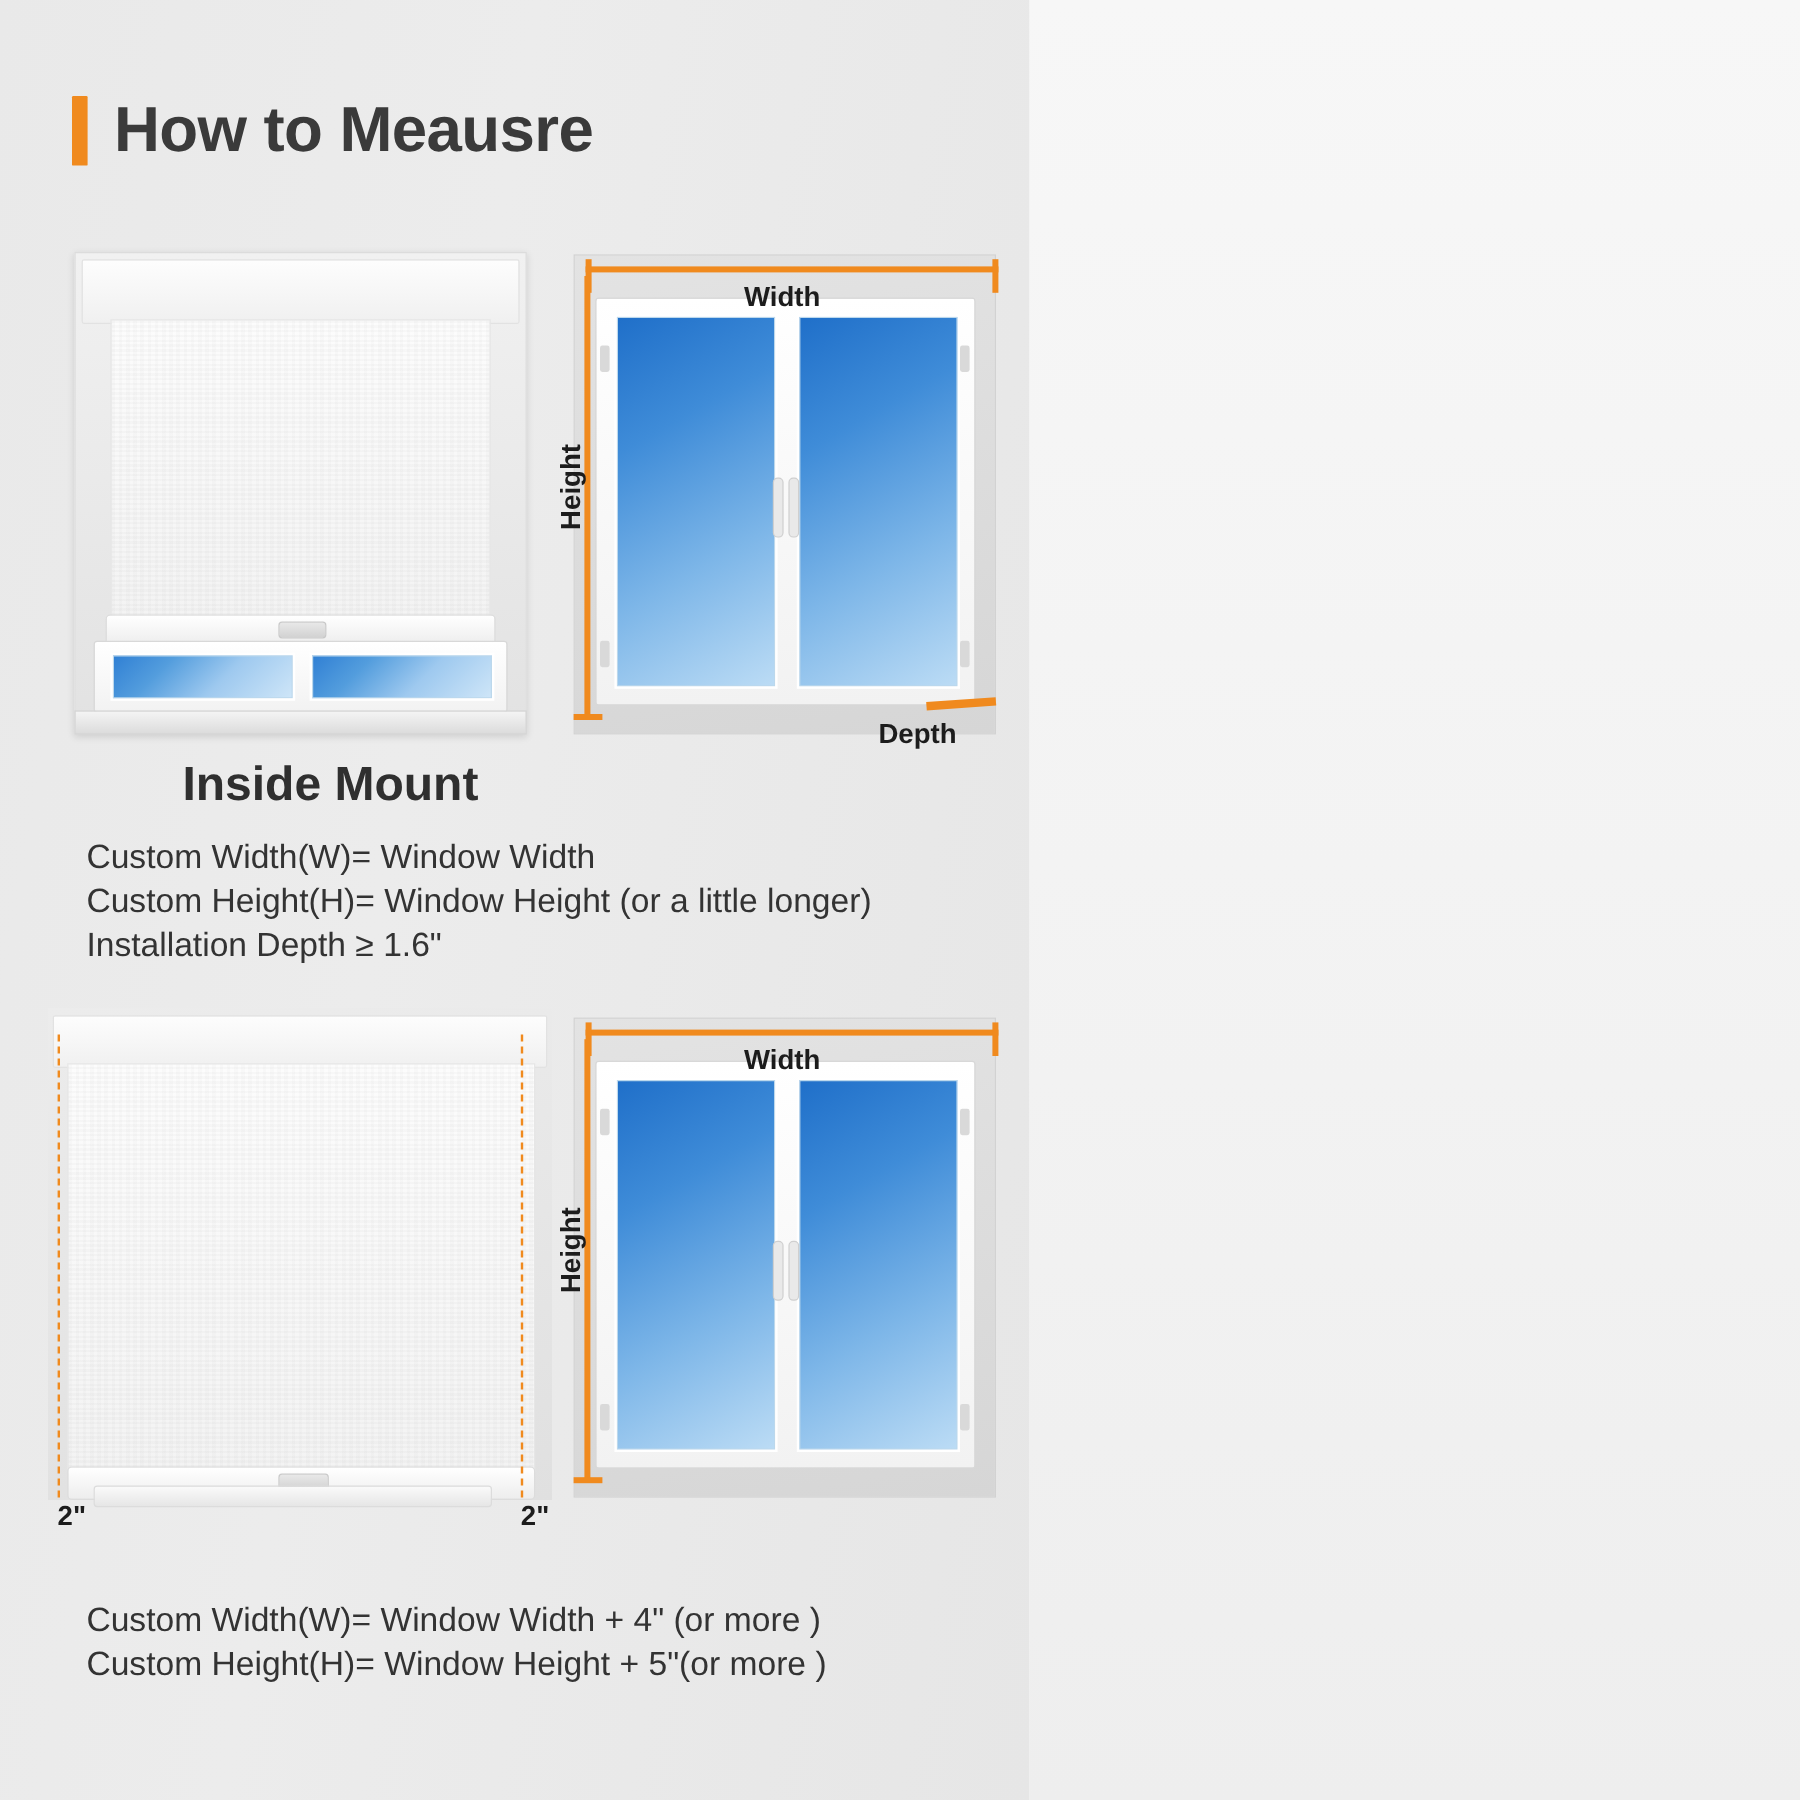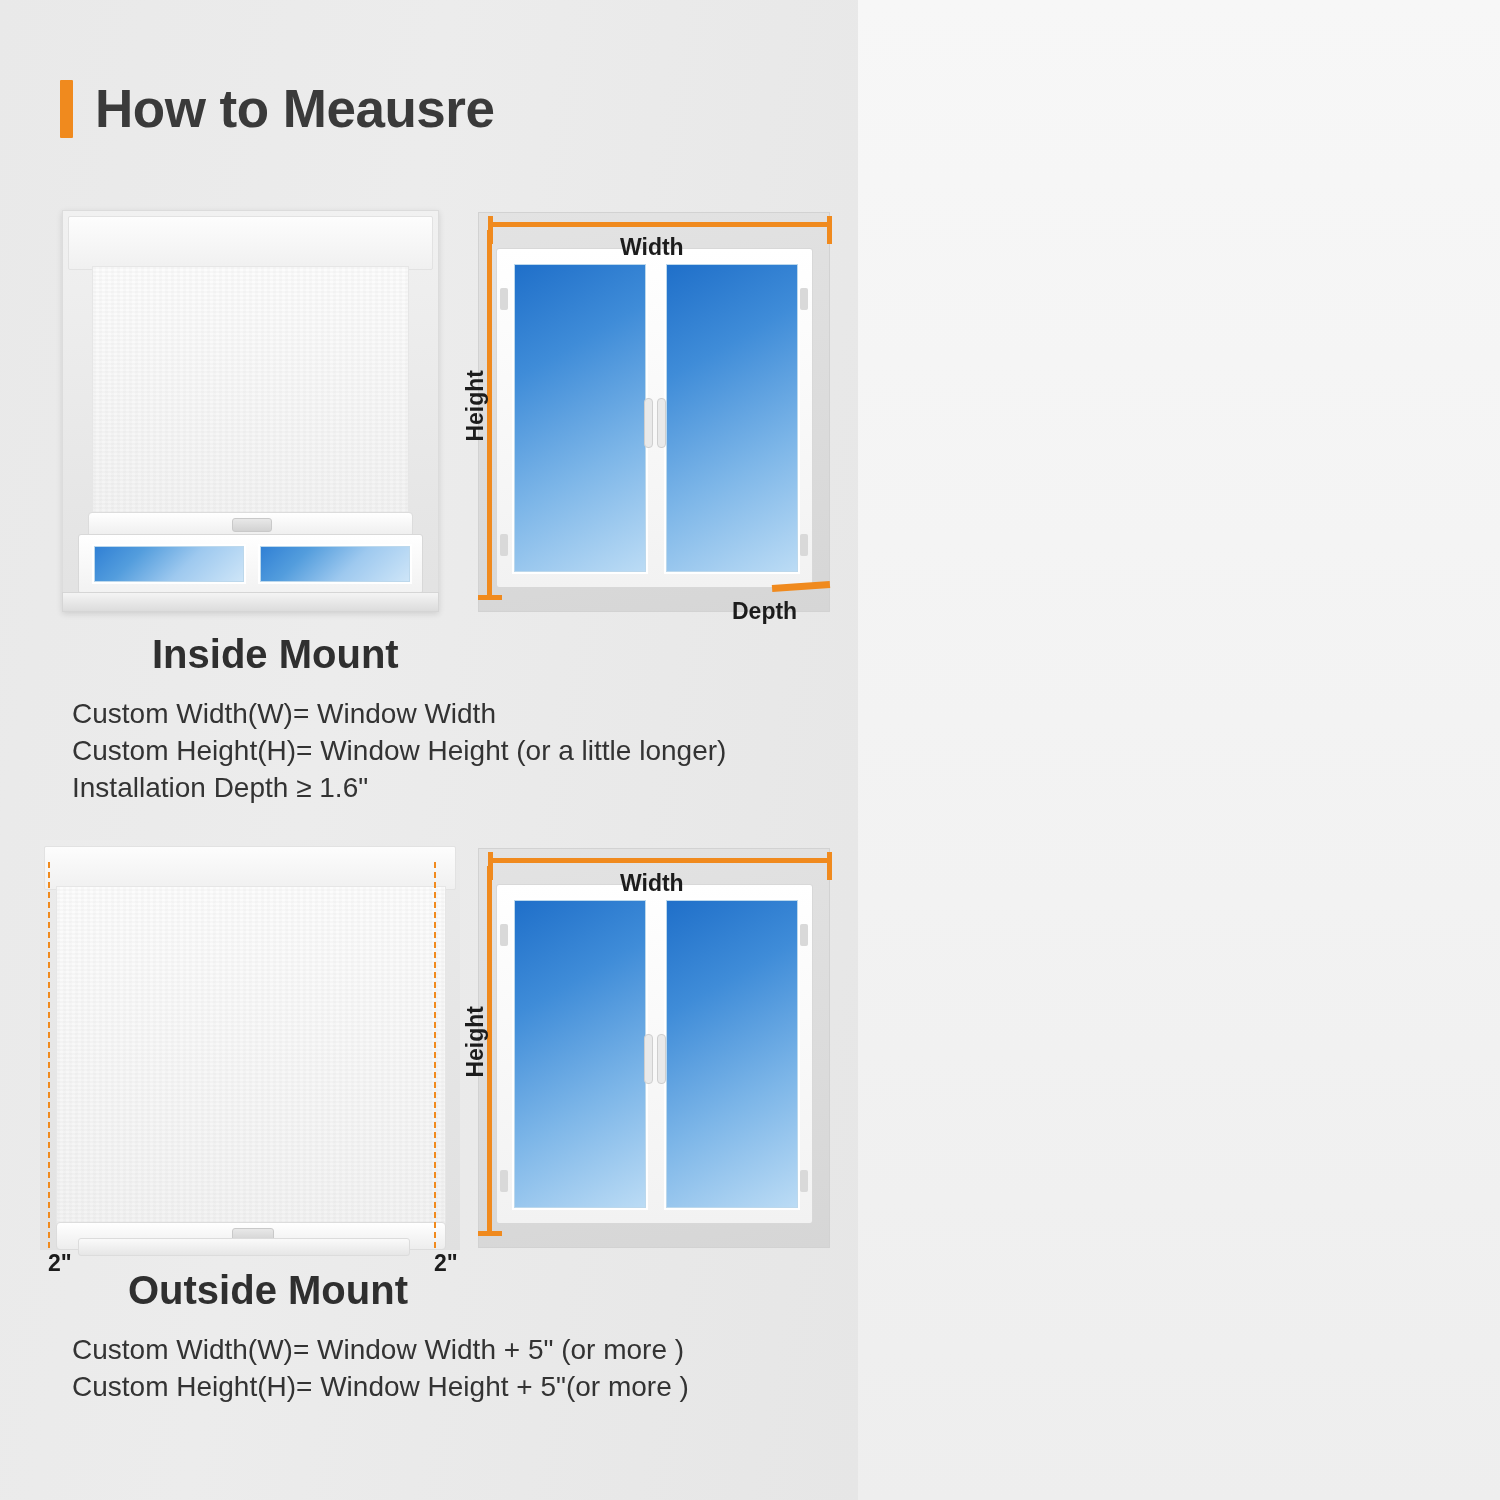--- a/index.html
+++ b/index.html
@@ -195,23 +195,22 @@
       <div class="dim-line" style="left:488px;top:858px;width:344px;height:5px;"></div>
       <div class="tick" style="left:488px;top:852px;width:5px;height:28px;"></div>
       <div class="tick" style="left:827px;top:852px;width:5px;height:28px;"></div>
       <div class="dim-label" style="left:620px;top:870px;">Width</div>
 
       <div class="dim-line" style="left:487px;top:866px;width:5px;height:368px;"></div>
       <div class="tick" style="left:478px;top:1231px;width:24px;height:5px;"></div>
       <div class="dim-label vert" style="left:462px;top:1006px;">Height</div>
     </div>
 
-    <div class="sect-title" id="t-outside">Outside Mount</div>
-
-    <div class="body-line" style="left:72px;top:1334px;">Custom Width(W)= Window Width + 5" (or more )</div>
+
+    <div class="body-line" style="left:72px;top:1334px;">Custom Width(W)= Window Width + 4" (or more )</div>
     <div class="body-line" style="left:72px;top:1371px;">Custom Height(H)= Window Height + 5"(or more )</div>
   </div>
 
   <div class="panel-right">
 
     <div>
       
       
       
       

